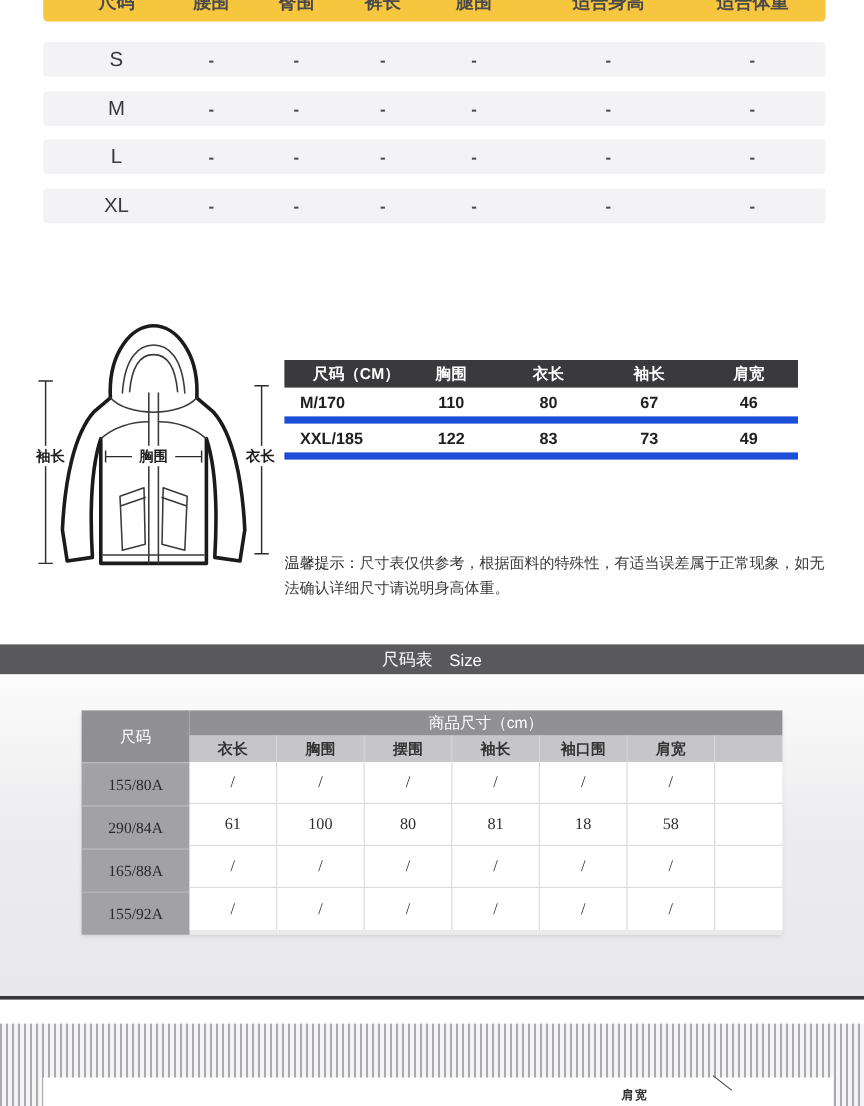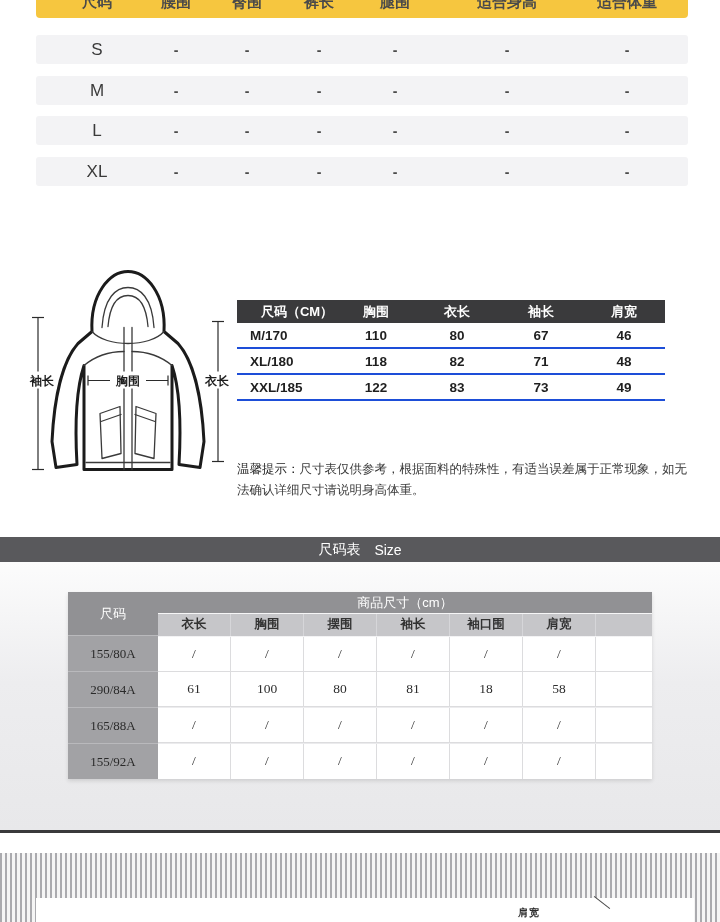--- a/index.html
+++ b/index.html
@@ -34,21 +34,21 @@
   .jacket-wrap{position:absolute;left:26px;top:258px;width:205px;height:228px;}
   .jacket-wrap svg{display:block;width:100%;height:100%;}
   .meas{stroke:#2b2b2b;stroke-width:1.2;}
   .mlabel{font-size:12px;font-weight:bold;fill:#1e1e1e;}
   
   .mtable{position:absolute;left:237px;top:300px;width:428px;}
   .mt-row{display:grid;grid-template-columns:100px 78px 84px 84px 82px;align-items:center;}
   .mt-head{height:23px;background:#3a3a3c;color:#fff;font-size:13px;font-weight:bold;}
   .mt-head span{text-align:center;}
   .mt-head .mt-size{text-align:center;margin-left:20px;}
-  .mt-data{height:24px;border-bottom:2px solid #1d4ed8;font-size:13.5px;font-weight:bold;color:#1f1f1f;}
+  .mt-data{height:24px;border-bottom:6px solid #1d4ed8;font-size:13.5px;font-weight:bold;color:#1f1f1f;}
   .mt-data span{text-align:center;}
   .mt-data .mt-size{text-align:left;padding-left:13px;}
   
   .notice{
     position:absolute;left:237px;top:446px;width:452px;
     font-size:12.5px;line-height:1.7;color:#3a3a3a;
   }
   .notice b{font-weight:normal;color:#222;}
   
   .size-bar{
@@ -72,21 +72,21 @@
     display:flex;align-items:center;justify-content:center;
     border-bottom:1px solid #b9b9bc;
   }
   .pt-rowlabel{
     height:35px;background:#a2a2a5;color:#2a2a2a;
     font-family:"Liberation Serif", serif;font-size:13px;
     display:flex;align-items:center;justify-content:center;
     border-bottom:1px solid #b9b9bc;
   }
   .pt-rowlabel:last-child{border-bottom:none;}
-  .pt-right{width:494px;display:flex;flex-direction:column;justify-content:space-between;}
+  .pt-right{width:494px;display:flex;flex-direction:column;}
   .pt-group{
     height:21px;background:#919194;color:#fff;font-size:13px;
     display:flex;align-items:center;justify-content:center;
   }
   .pt-subhead{display:grid;grid-template-columns:repeat(6,73px) 56px;height:22px;background:#c6c6c9;}
   .pt-subhead span{
     display:flex;align-items:center;justify-content:center;
     font-size:12.5px;font-weight:bold;color:#333;
     border-right:1px solid #d6d6d9;
   }
@@ -226,27 +226,20 @@
     <span>衣长</span>
     <span>袖长</span>
     <span>肩宽</span>
   </div>
   <div class="mt-row mt-data">
     <span class="mt-size">M/170</span>
     <span>110</span>
     <span>80</span>
     <span>67</span>
     <span>46</span>
-  </div>
-  <div class="mt-row mt-data">
-    <span class="mt-size">XL/180</span>
-    <span>118</span>
-    <span>82</span>
-    <span>71</span>
-    <span>48</span>
   </div>
   <div class="mt-row mt-data">
     <span class="mt-size">XXL/185</span>
     <span>122</span>
     <span>83</span>
     <span>73</span>
     <span>49</span>
   </div>
 </div>
 

